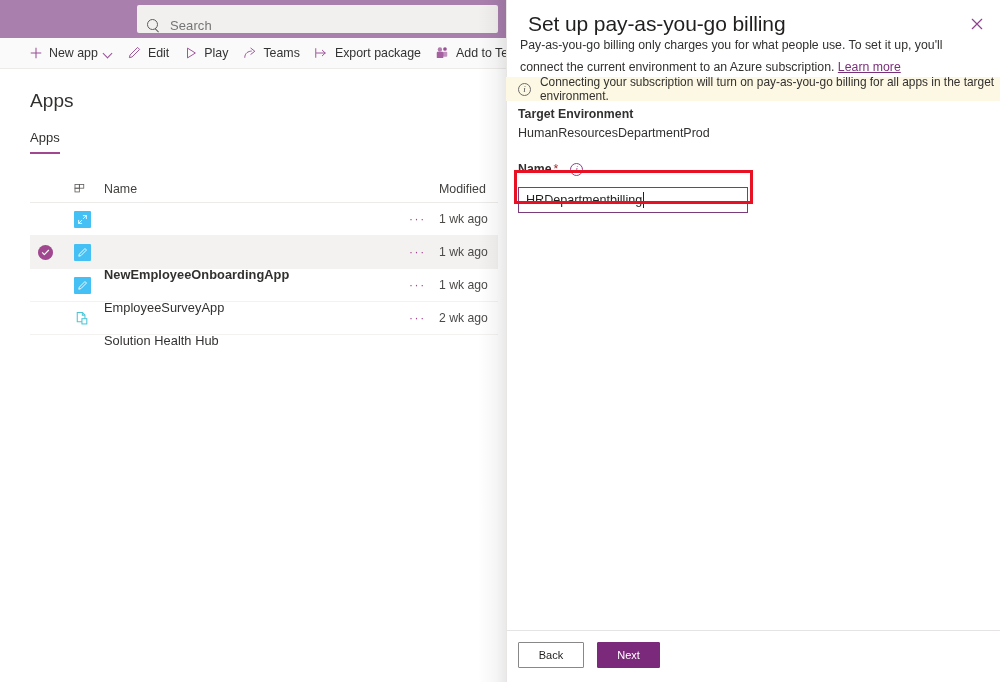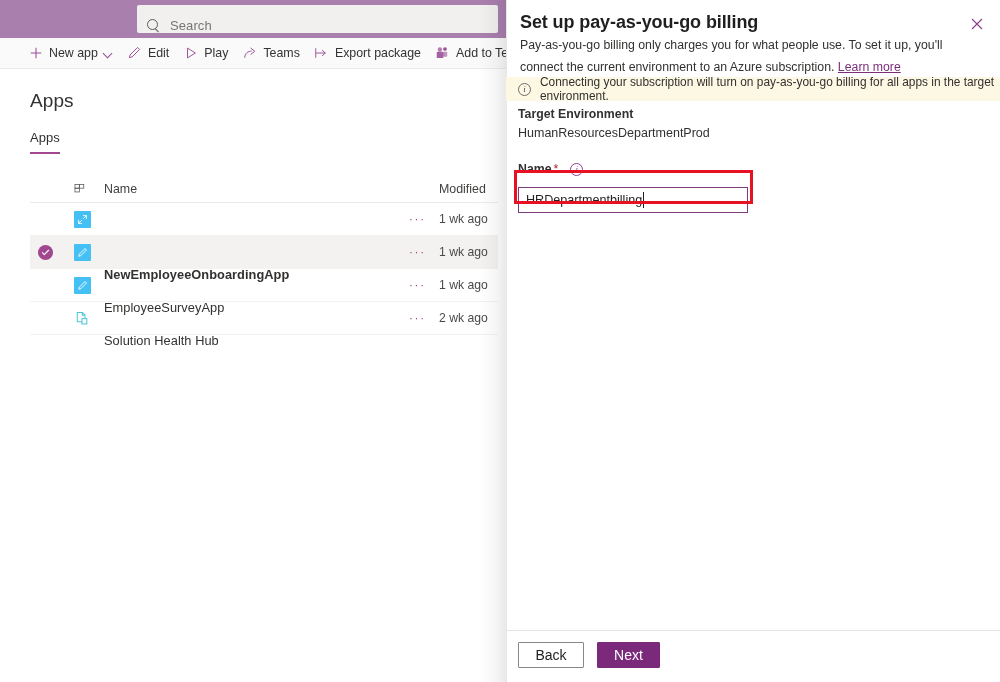--- a/index.html
+++ b/index.html
@@ -238,23 +238,23 @@
   #panel {
     position: absolute;
     left: 506px; top: 0;
     width: 494px; height: 682px;
     background: #ffffff;
     border-left: 1px solid #e8e6e4;
   }
   #panel-head { position: absolute; left: 0; top: 0; width: 494px; }
   #panel-title {
     position: absolute;
-    left: 13px; top: 12px;
-    font-size: 18px;
-    font-weight: 700;
+    left: 21px; top: 12px;
+    font-size: 21px;
+    font-weight: 400;
     color: #201f1e;
     letter-spacing: -.1px;
   }
   #close-btn {
     position: absolute;
     right: 12px; top: 12px;
     width: 24px; height: 24px;
     display: flex;
     align-items: center;
     justify-content: center;
@@ -371,21 +371,21 @@
   }
   #panel-footer {
     position: absolute;
     left: 518px; top: 642px;
     display: flex;
     align-items: center;
   }
   .pbtn {
     height: 26px;
     min-width: 66px;
-    font-size: 14px;
+    font-size: 11px;
     font-family: "Liberation Sans", sans-serif;
     display: inline-flex;
     align-items: center;
     justify-content: center;
     border-radius: 1px;
     cursor: pointer;
   }
   .pbtn.secondary {
     background: #ffffff;
     border: 1px solid #8a8886;

